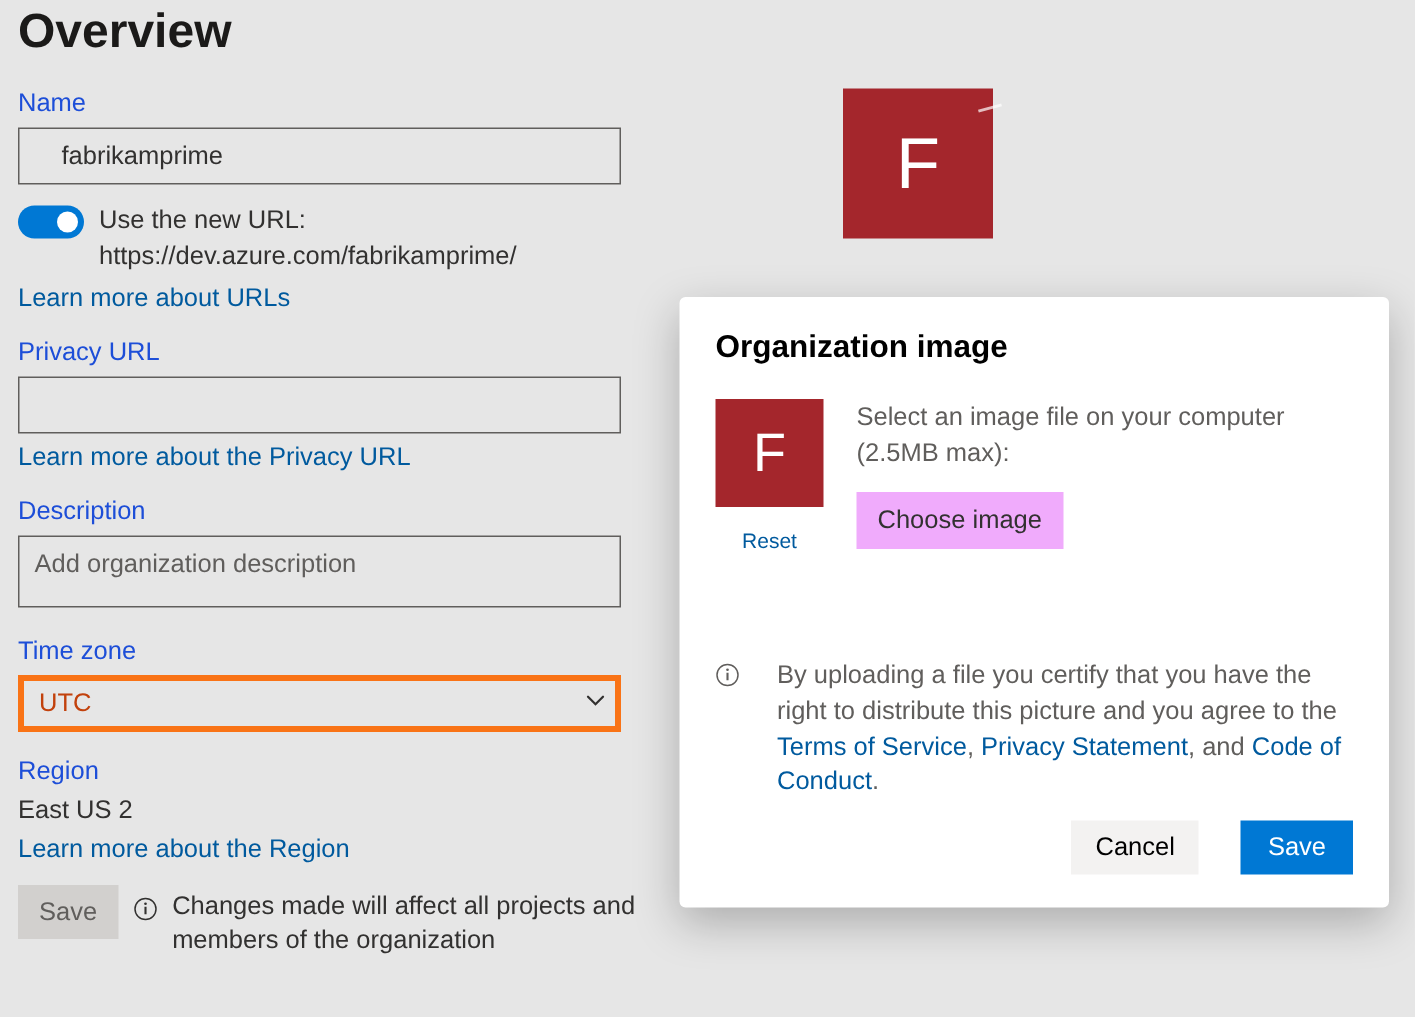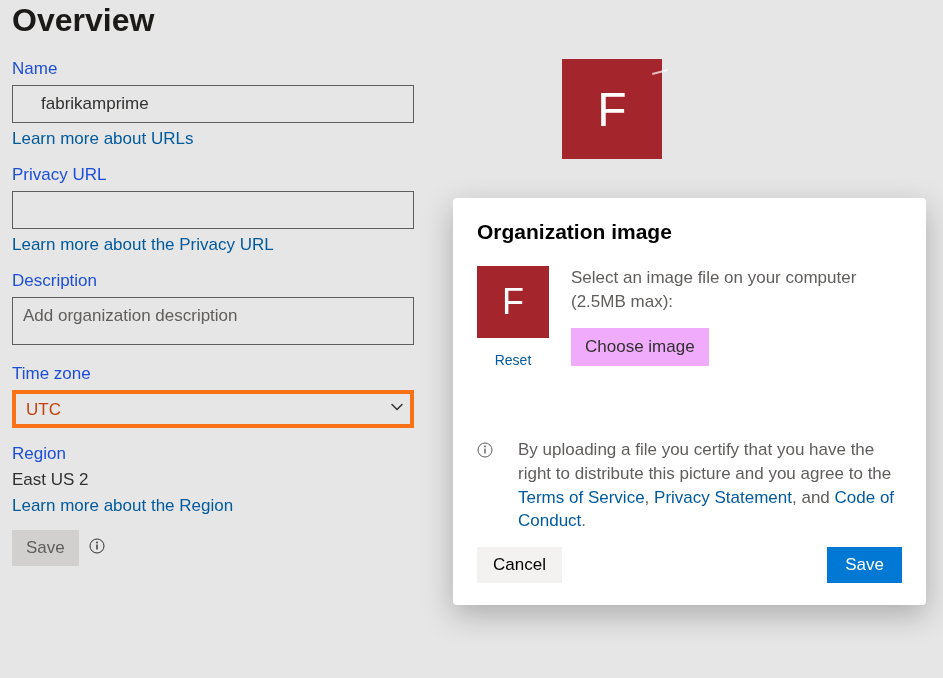--- a/index.html
+++ b/index.html
@@ -250,22 +250,22 @@
       color: #605e5c;
       line-height: 1.4;
     }
     .legal-text a {
       color: #005a9e;
       text-decoration: none;
       cursor: pointer;
     }
     .dialog-actions {
       display: flex;
-      justify-content: space-between;
-      gap: 8px;
+      justify-content: flex-end;
+      gap: 28px;
       margin-top: 14px;
     }
     .btn-cancel {
       background: #f3f2f1;
       border: none;
       padding: 8px 16px;
       font-size: 17px;
       cursor: pointer;
       font-family: inherit;
     }
@@ -285,20 +285,24 @@
 
 <div class="main">
   <h1 class="page-title">Overview</h1>
 
   <div class="content-row">
     <div class="form-col">
 
       <div class="field-label first">Name</div>
       <input class="text-input" value="fabrikamprime" style="">
 
+      <div class="toggle-row">
+        <div class="toggle"></div>
+        <div class="toggle-label">Use the new URL: https://dev.azure.com/fabrikamprime/</div>
+      </div>
       <div class="learn-row">
         <a class="link">Learn more about URLs</a>
       </div>
 
       <div class="field-label">Privacy URL</div>
       <input class="text-input" value="" style="">
       <div class="learn-row">
         <a class="link">Learn more about the Privacy URL</a>
       </div>
 
@@ -325,20 +329,21 @@
 
       <div class="footer-row">
         <button class="save-main">Save</button>
         <span class="info-icon-wrap">
           <svg width="16" height="16" viewBox="0 0 16 16">
               <circle cx="8" cy="8" r="7" stroke="#323130" stroke-width="1" fill="none"></circle>
               <circle cx="8" cy="4.5" r="0.9" fill="#323130"></circle>
               <rect x="7.3" y="6.5" width="1.4" height="5" fill="#323130"></rect>
             </svg>
         </span>
+        <div class="footer-text">Changes made will affect all projects and members of the organization</div>
       </div>
 
     </div>
 
     <div class="avatar-col">
       <div class="org-avatar">
         <span class="letter">F</span>
         <span class="flourish"></span>
       </div>
     </div>

